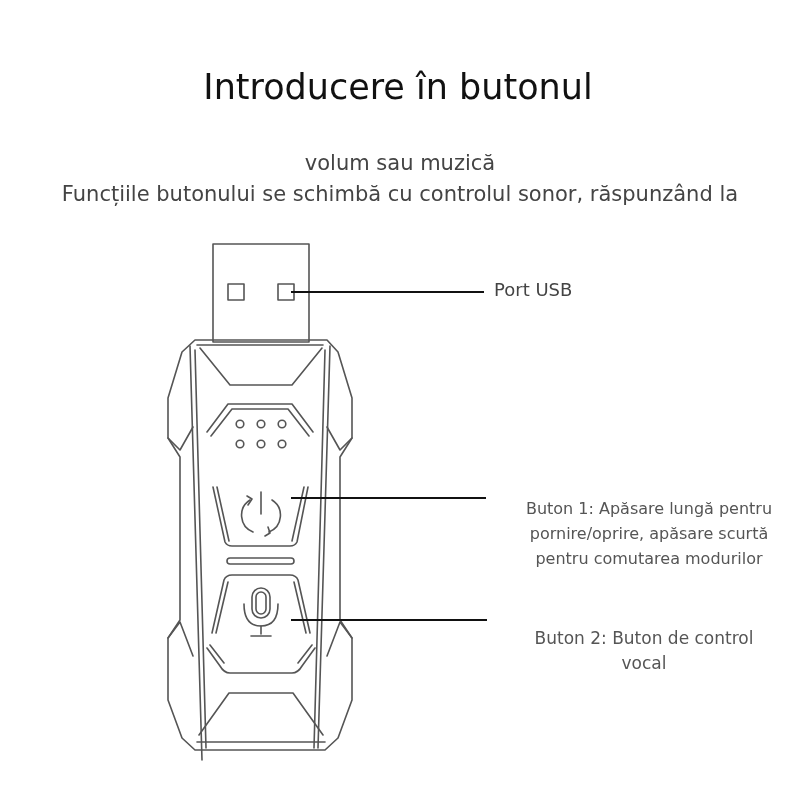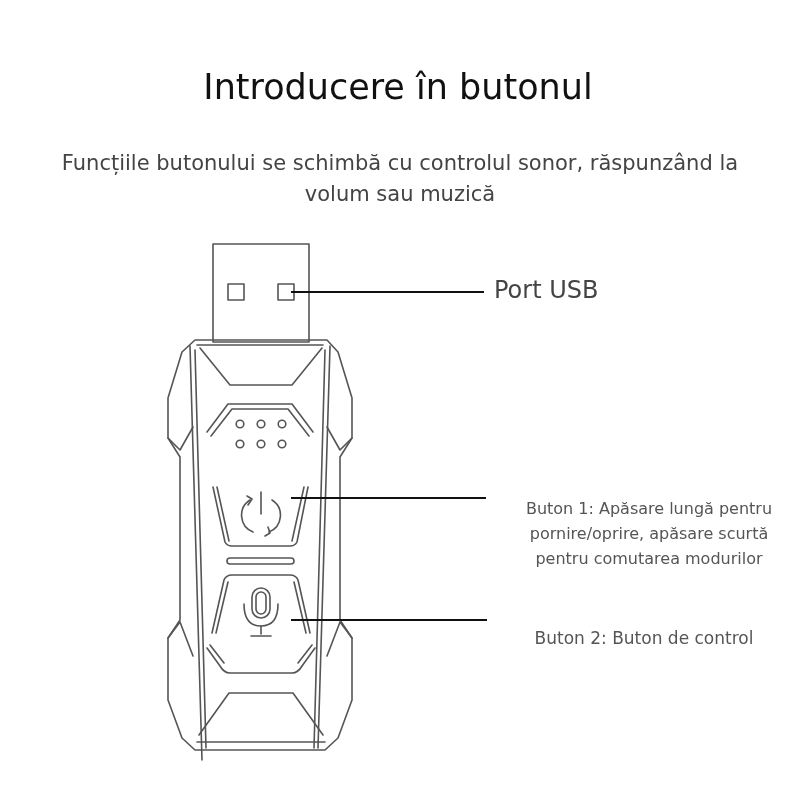--- a/index.html
+++ b/index.html
@@ -3,35 +3,35 @@
 <meta charset="utf-8">
 <style>
   html, body { margin: 0; padding: 0; background: #ffffff; }
   body { width: 800px; height: 800px; position: relative; overflow: hidden;
          font-family: "DejaVu Sans", "Liberation Sans", sans-serif; }
   .title { position: absolute; left: 0; top: 40px; width: 796px; text-align: center;
            font-size: 35px; line-height: 46px; color: #111111; margin-top: 24px; }
   .subtitle { position: absolute; left: 0; top: 148px; width: 800px; text-align: center;
               font-size: 21px; line-height: 31px; color: #444444; }
   .label { position: absolute; color: #555555; text-align: center; }
-  .lbl-usb { left: 494px; top: 277px; font-size: 24px; line-height: 26px; color: #444; text-align: center; }
+  .lbl-usb { left: 494px; top: 277px; font-size: 18px; line-height: 26px; color: #444; text-align: center; }
   .lbl-b1 { left: 490px; top: 496px; width: 318px; font-size: 16px; line-height: 25px; }
   .lbl-b2 { left: 500px; top: 626px; width: 288px; font-size: 17px; line-height: 25px; }
   svg.device { position: absolute; left: 0; top: 0; }
 </style>
 </head>
 <body>
 
 <div class="title">
   <div>Introducere în butonul</div>
 </div>
 
 <div class="subtitle">
+  <div>volum sau muzică</div>
   <div>Funcțiile butonului se schimbă cu controlul sonor, răspunzând la</div>
-  <div>volum sau muzică</div>
 </div>
 
 <svg class="device" width="800" height="800" viewBox="0 0 800 800">
   <g fill="none" stroke="#555" stroke-width="1.6" stroke-linejoin="round" stroke-linecap="round">
 
     <g>
       <rect x="213" y="244" width="96" height="98"></rect>
       <rect x="228" y="284" width="16" height="16"></rect>
       <rect x="278" y="284" width="16" height="16"></rect>
     </g>
@@ -104,13 +104,14 @@
 <div class="label lbl-usb">Port USB</div>
 
 <div class="label lbl-b1">
   <div>Buton 1: Apăsare lungă pentru</div>
   <div>pornire/oprire, apăsare scurtă</div>
   <div>pentru comutarea modurilor</div>
 </div>
 
 <div class="label lbl-b2">
   <div>Buton 2: Buton de control</div>
+  <div>vocal</div>
 </div>
 
 </body></html>

